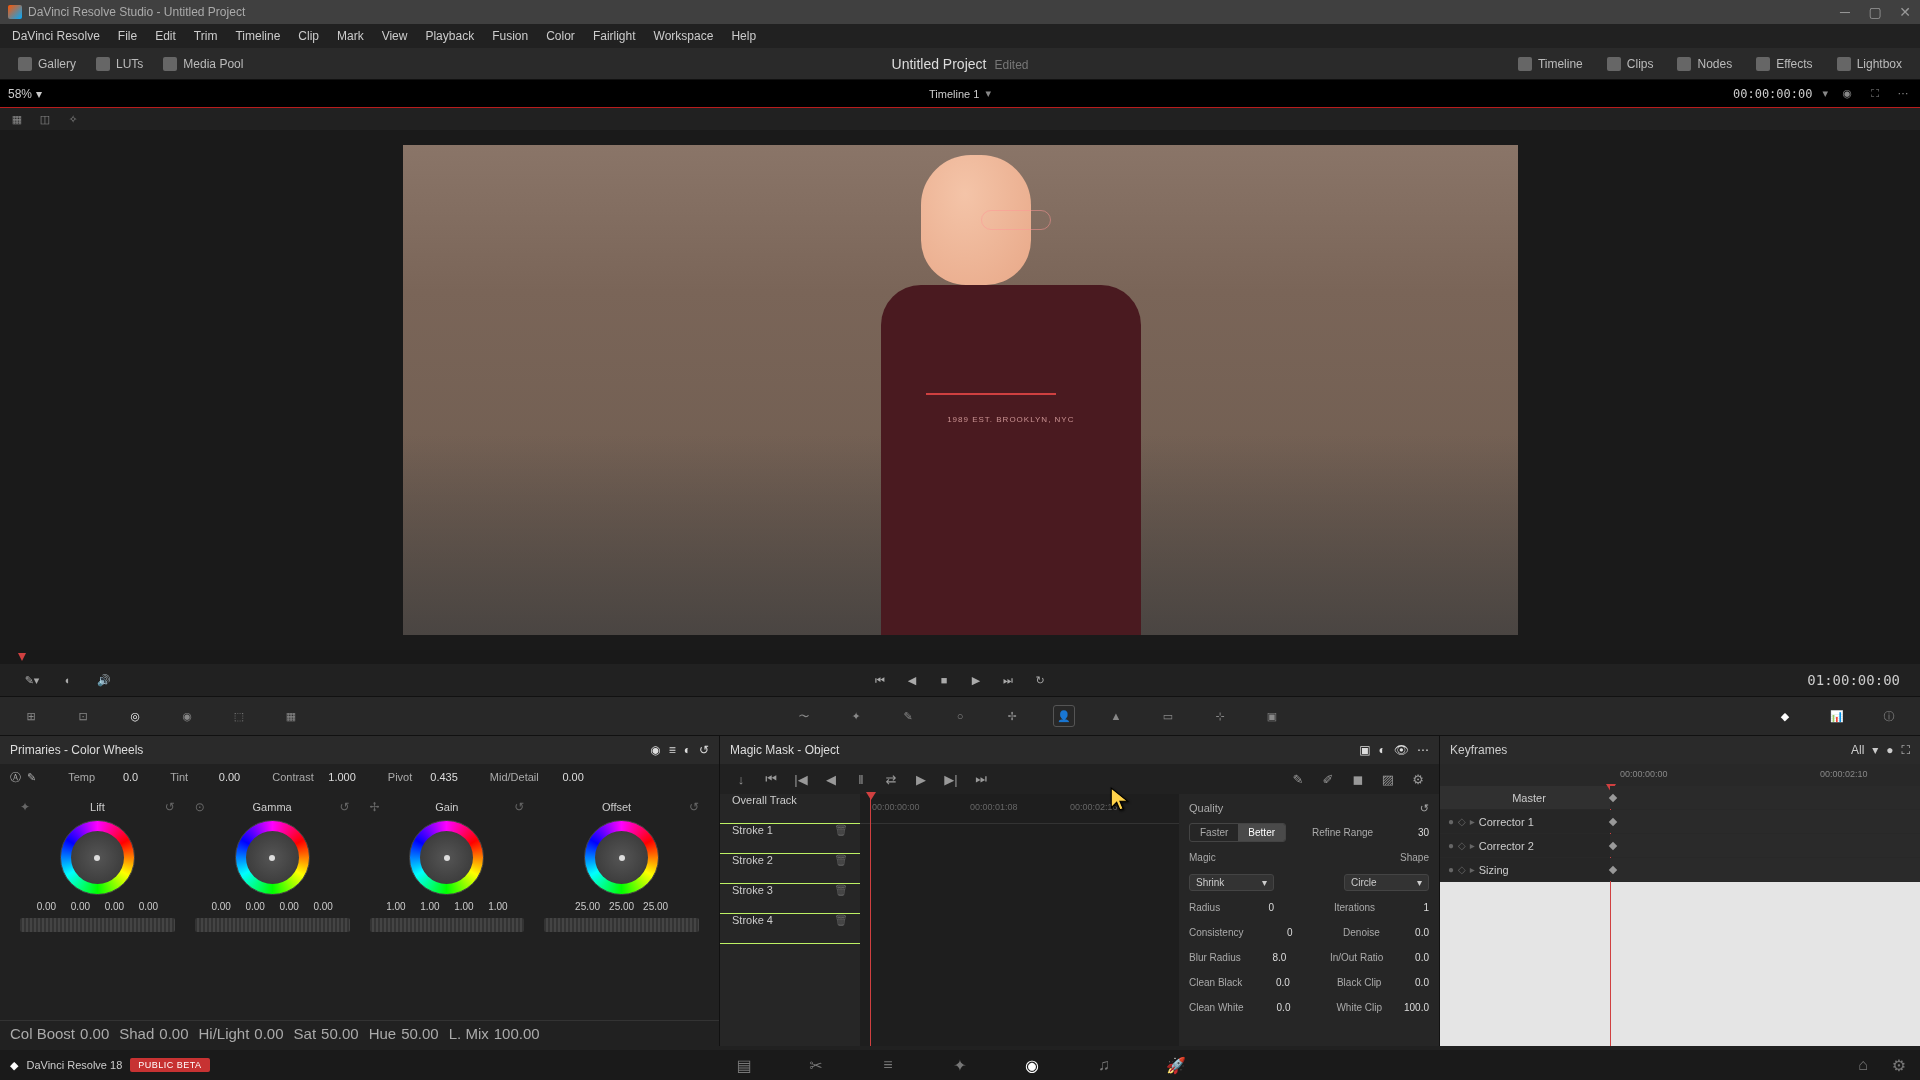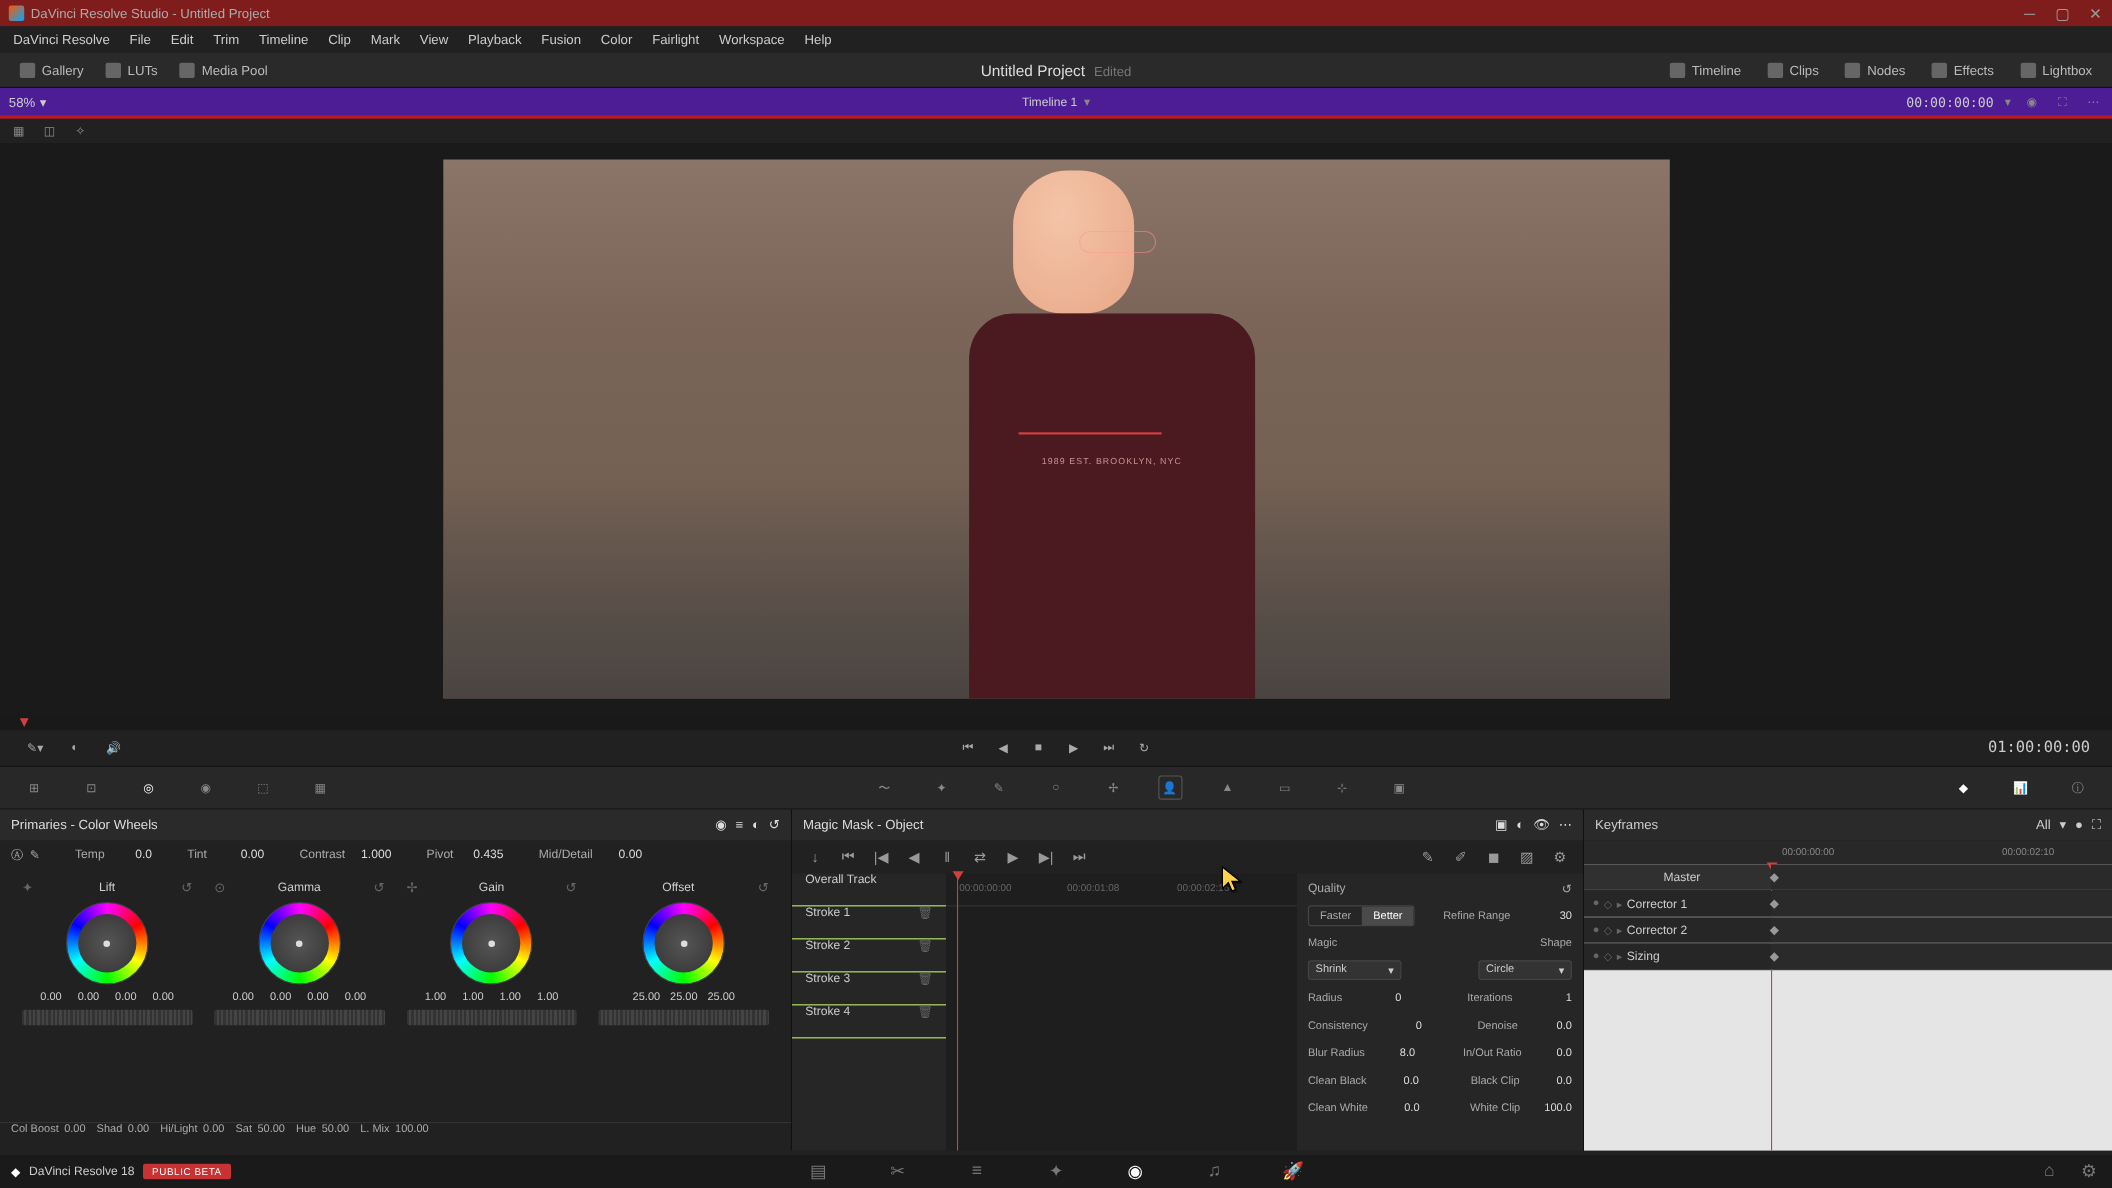--- a/index.html
+++ b/index.html
@@ -1,29 +1,29 @@
 <!DOCTYPE html>
 <html><head>
 <meta charset="utf-8">
 <style>
 *{margin:0;padding:0;box-sizing:border-box;font-family:Arial,sans-serif;user-select:none}
 body{background:#212121;color:#ccc;font-size:11px;width:1920px;height:1080px;overflow:hidden;position:relative}
-.titlebar{height:24px;background:#7f1d1d;display:flex;align-items:center;padding:0 8px;color:#aaa;font-size:12px}
+.titlebar{height:24px;background:#404040;display:flex;align-items:center;padding:0 8px;color:#aaa;font-size:12px}
 .titlebar .logo{width:14px;height:14px;background:linear-gradient(135deg,#ff5500,#00aaff);border-radius:2px;margin-right:6px}
 .win-controls{position:absolute;right:0;top:0;display:flex}
 .win-btn{width:30px;height:24px;display:flex;align-items:center;justify-content:center;color:#999;font-size:14px}
 .menubar{height:24px;background:#212121;display:flex;align-items:center;padding:0 4px;gap:2px}
 .menubar span{padding:3px 8px;color:#ccc;font-size:12px;cursor:pointer}
 .toolbar{height:32px;background:#2a2a2a;display:flex;align-items:center;padding:0 8px;border-bottom:1px solid #111}
 .tool-item{display:flex;align-items:center;gap:6px;padding:4px 10px;color:#bbb;font-size:12px;cursor:pointer}
 .tool-item .icon{width:14px;height:14px;background:#666;border-radius:2px}
 .project-title{position:absolute;left:50%;transform:translateX(-50%);font-size:14px;color:#ddd}
 .project-title .edited{color:#777;font-size:12px;margin-left:8px}
 .right-tools{margin-left:auto;display:flex;gap:4px}
-.zoom-bar{height:28px;background:#4c1d95;display:flex;align-items:center;padding:0 8px;justify-content:space-between;border-bottom:3px solid #b91c1c}
+.zoom-bar{height:28px;background:#000000;display:flex;align-items:center;padding:0 8px;justify-content:space-between;border-bottom:1px solid #b91c1c}
 .zoom-val{display:flex;align-items:center;gap:4px;font-size:12px}
 .zicon{width:18px;height:18px;display:flex;align-items:center;justify-content:center;color:#888}
 .viewer{height:520px;background:#1a1a1a;display:flex;align-items:center;justify-content:center;position:relative}
 .viewer-img{width:1115px;height:490px;background:linear-gradient(180deg,#8a7568 0%,#7a6558 30%,#6b5a4e 100%);position:relative;overflow:hidden}
 .person{position:absolute;left:42%;top:0;width:300px;height:490px}
 .head{width:110px;height:130px;background:radial-gradient(ellipse at 40% 30%,#f4c4a8,#e8a888);border-radius:50px 50px 45px 45px;position:absolute;left:50px;top:10px}
 .hair{position:absolute;left:30px;top:0;width:160px;height:240px;background:linear-gradient(180deg,#f5b89a,#e8a080);border-radius:65px 65px 20px 20px;z-index:-1}
 .glasses{position:absolute;left:60px;top:55px;width:70px;height:20px;border:1px solid rgba(255,150,150,0.5);border-radius:10px}
 .shirt{position:absolute;left:10px;top:140px;width:260px;height:446px;background:#4a1a20;border-radius:40px 40px 10px 10px}
 .shirt-text{position:absolute;top:130px;left:50%;transform:translateX(-50%);color:#c89090;font-size:8px;letter-spacing:1px}
@@ -50,21 +50,21 @@
 .wheels{flex:1;display:flex;padding:10px 20px;gap:20px}
 .wheel-col{flex:1;display:flex;flex-direction:column;align-items:center;gap:6px}
 .wheel-title{display:flex;align-items:center;justify-content:space-between;width:100%;font-size:11px;color:#ccc}
 .wheel-title .wicon{color:#666;font-size:12px}
 .color-wheel{width:75px;height:75px;border-radius:50%;background:conic-gradient(from 0deg,#f0f,#f00,#ff0,#0f0,#0ff,#00f,#f0f);position:relative;border:1px solid #444}
 .color-wheel::after{content:'';position:absolute;inset:10px;border-radius:50%;background:radial-gradient(circle,#555,#333)}
 .wheel-center{position:absolute;left:50%;top:50%;width:6px;height:6px;background:#ddd;border-radius:50%;transform:translate(-50%,-50%);z-index:2}
 .wheel-vals{display:flex;gap:6px;font-size:10px;color:#ccc}
 .wheel-vals span{min-width:28px;text-align:center}
 .wheel-slider{width:100%;height:14px;background:repeating-linear-gradient(90deg,#333 0,#333 2px,#444 2px,#444 4px);border-radius:2px;position:relative}
-.bottom-params{height:26px;display:flex;padding:0 10px;gap:5px;font-size:10px;color:#aaa;border-top:1px solid #333}
+.bottom-params{height:26px;display:flex;align-items:center;padding:0 10px;gap:5px;font-size:15px;color:#aaa;border-top:1px solid #333}
 .magic{width:720px;background:#212121;display:flex;flex-direction:column;border-right:1px solid #111}
 .magic-controls{height:30px;display:flex;align-items:center;padding:0 10px;gap:8px;justify-content:flex-end}
 .mctrl{width:22px;height:22px;display:flex;align-items:center;justify-content:center;color:#999;cursor:pointer;font-size:13px}
 .track-area{flex:1;display:flex}
 .track-list{width:140px;background:#262626}
 .track-row{height:30px;display:flex;padding:0 12px;font-size:11px;color:#ccc;justify-content:space-between;border-bottom:1px solid #bef264}
 .del-icon{color:#666;cursor:pointer}
 .track-tl{flex:1;background:#1e1e1e;position:relative}
 .track-ruler{height:30px;border-bottom:1px solid #333;position:relative;font-size:9px;color:#666}
 .track-ruler span{position:absolute;top:8px}

